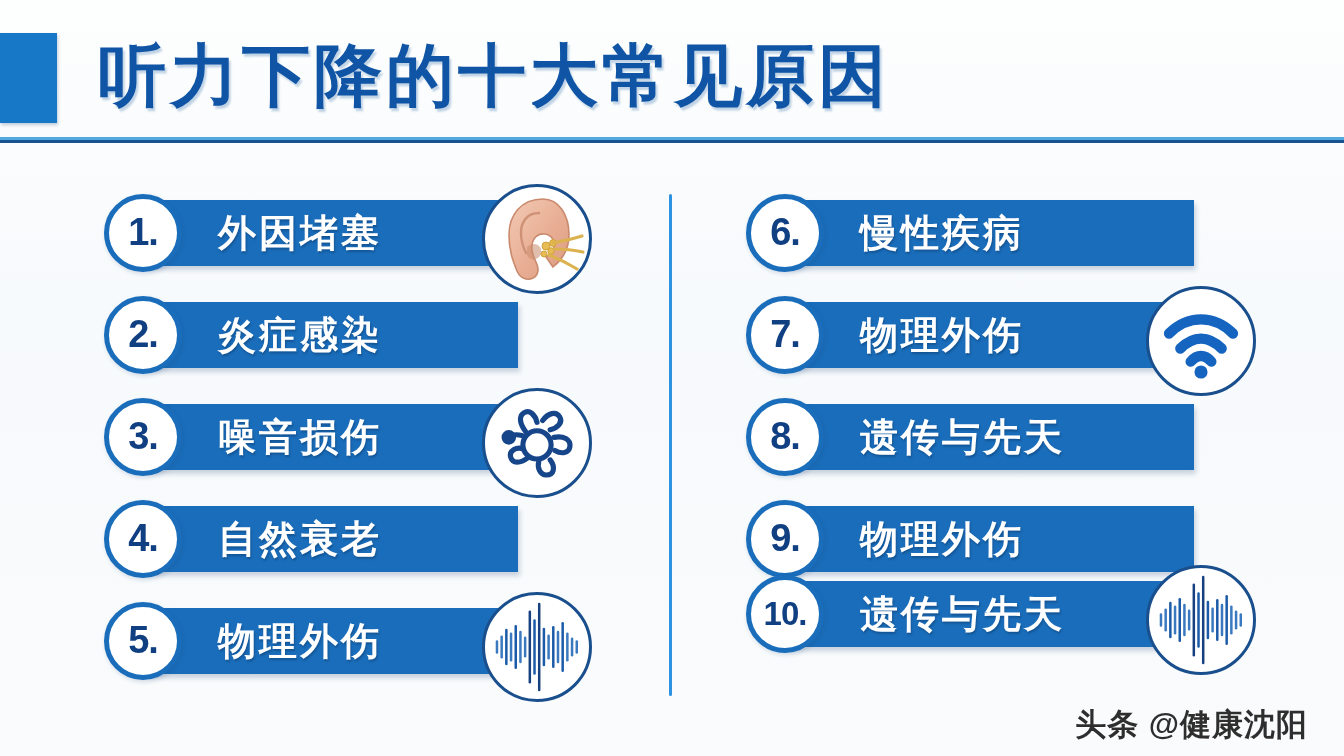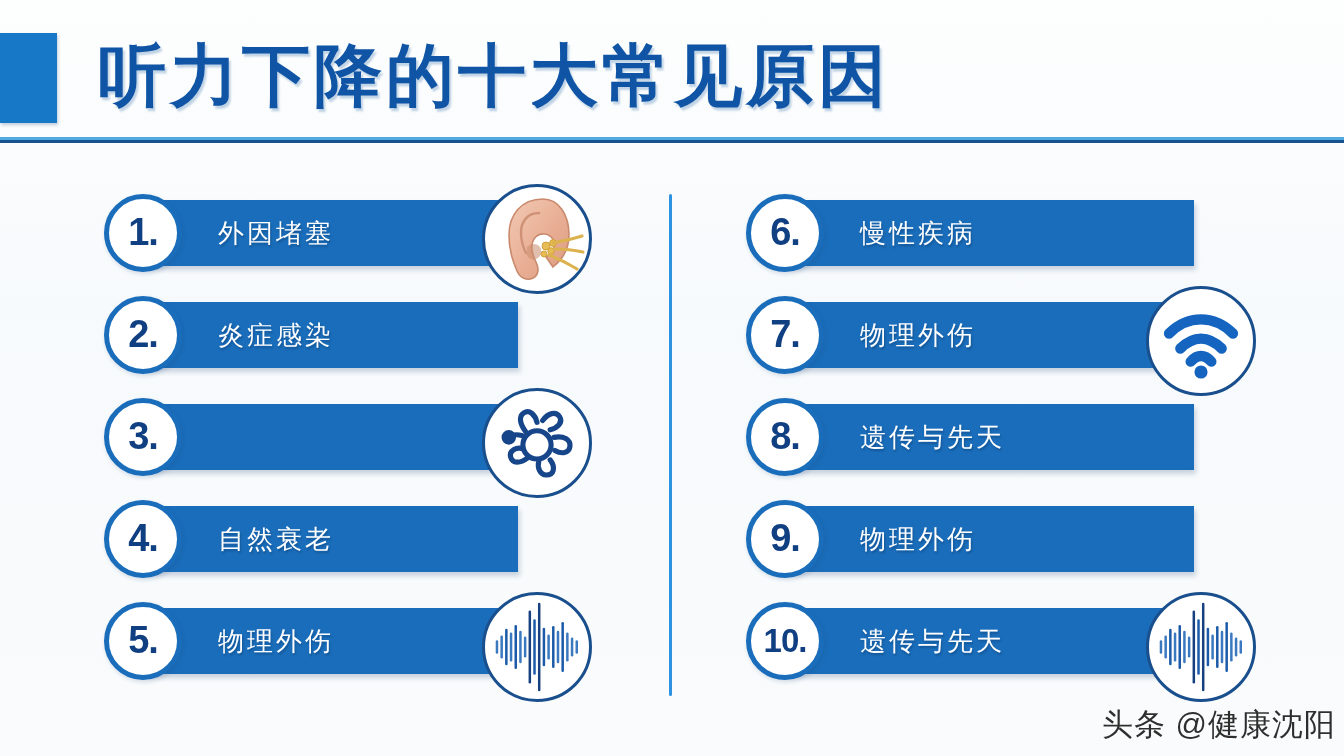--- a/index.html
+++ b/index.html
@@ -136,22 +136,22 @@
   }
   .num-circle.wide .num { font-size: 33px; }
 
   .item-label {
     position: absolute;
     left: 114px;
     top: 6px;
     height: 66px;
     display: flex;
     align-items: center;
-    font-size: 26px;
-    font-weight: 400;
+    font-size: 38px;
+    font-weight: 700;
     color: #ffffff;
     letter-spacing: 3px;
     white-space: nowrap;
     text-shadow: 1px 2px 2px rgba(10,50,95,0.40);
   }
 
   
   .icon-badge {
     position: absolute;
     width: 110px;
@@ -164,24 +164,24 @@
     align-items: center;
     justify-content: center;
     overflow: hidden;
   }
   .column.left  .icon-badge { left: 378px; top: -10px; }
   .column.right .icon-badge { left: 400px; top: -10px; }
 
   
   .watermark {
     position: absolute;
-    right: 8px;
+    right: 36px;
     bottom: 10px;
     font-size: 31px;
-    font-weight: 400;
+    font-weight: 700;
     color: #1d1d1d;
     letter-spacing: 1px;
     white-space: nowrap;
     opacity: 0.92;
     text-shadow: 0 1px 0 rgba(255,255,255,0.8);
     text-align: right;
   }
 </style>
 </head>
 <body>
@@ -249,20 +249,21 @@
               <path d="M68 44 C78 42 86 46 85 54 C84 61 76 62 69 58"></path>
               <path d="M64 68 C70 76 68 84 60 84 C53 84 50 76 52 69"></path>
               <path d="M40 66 C32 72 24 72 22 65 C20 58 28 54 35 56"></path>
               <path d="M34 42 C26 40 18 42 18 48"></path>
               <circle cx="20" cy="44" r="5"></circle>
             </svg>
           </div>
           <div class="num-circle">
             <span class="num">3.</span>
           </div>
+          <div class="item-label">噪音损伤</div>
         </div>
         <div class="item" style="top: 354px; left: 0px; width: 520px;">
           <div class="bar"></div>
           <div class="num-circle">
             <span class="num">4.</span>
           </div>
           <div class="item-label">自然衰老</div>
         </div>
         <div class="item" style="top: 456px; left: 0px; width: 520px;">
           <div class="bar"></div>
@@ -324,21 +325,21 @@
           </div>
           <div class="item-label">遗传与先天</div>
         </div>
         <div class="item" style="top: 354px; left: 0px; width: 540px;">
           <div class="bar"></div>
           <div class="num-circle">
             <span class="num">9.</span>
           </div>
           <div class="item-label">物理外伤</div>
         </div>
-        <div class="item" style="top: 456px; left: 0px; width: 540px;">
+        <div class="item" style="top: 429px; left: 0px; width: 540px;">
           <div class="bar"></div>
           <div class="icon-badge">
             <svg viewBox="0 0 100 100" width="96" height="96">
               <rect x="7.00" y="43.00" width="2.6" height="14" rx="1.3" fill="#3a78bf"></rect>
               <rect x="11.89" y="38.00" width="2.6" height="24" rx="1.3" fill="#3a78bf"></rect>
               <rect x="16.78" y="31.00" width="2.6" height="38" rx="1.3" fill="#1b5aa8"></rect>
               <rect x="21.67" y="35.00" width="2.6" height="30" rx="1.3" fill="#3a78bf"></rect>
               <rect x="26.56" y="27.00" width="2.6" height="46" rx="1.3" fill="#1b5aa8"></rect>
               <rect x="31.44" y="33.00" width="2.6" height="34" rx="1.3" fill="#3a78bf"></rect>
               <rect x="36.33" y="39.00" width="2.6" height="22" rx="1.3" fill="#3a78bf"></rect>

